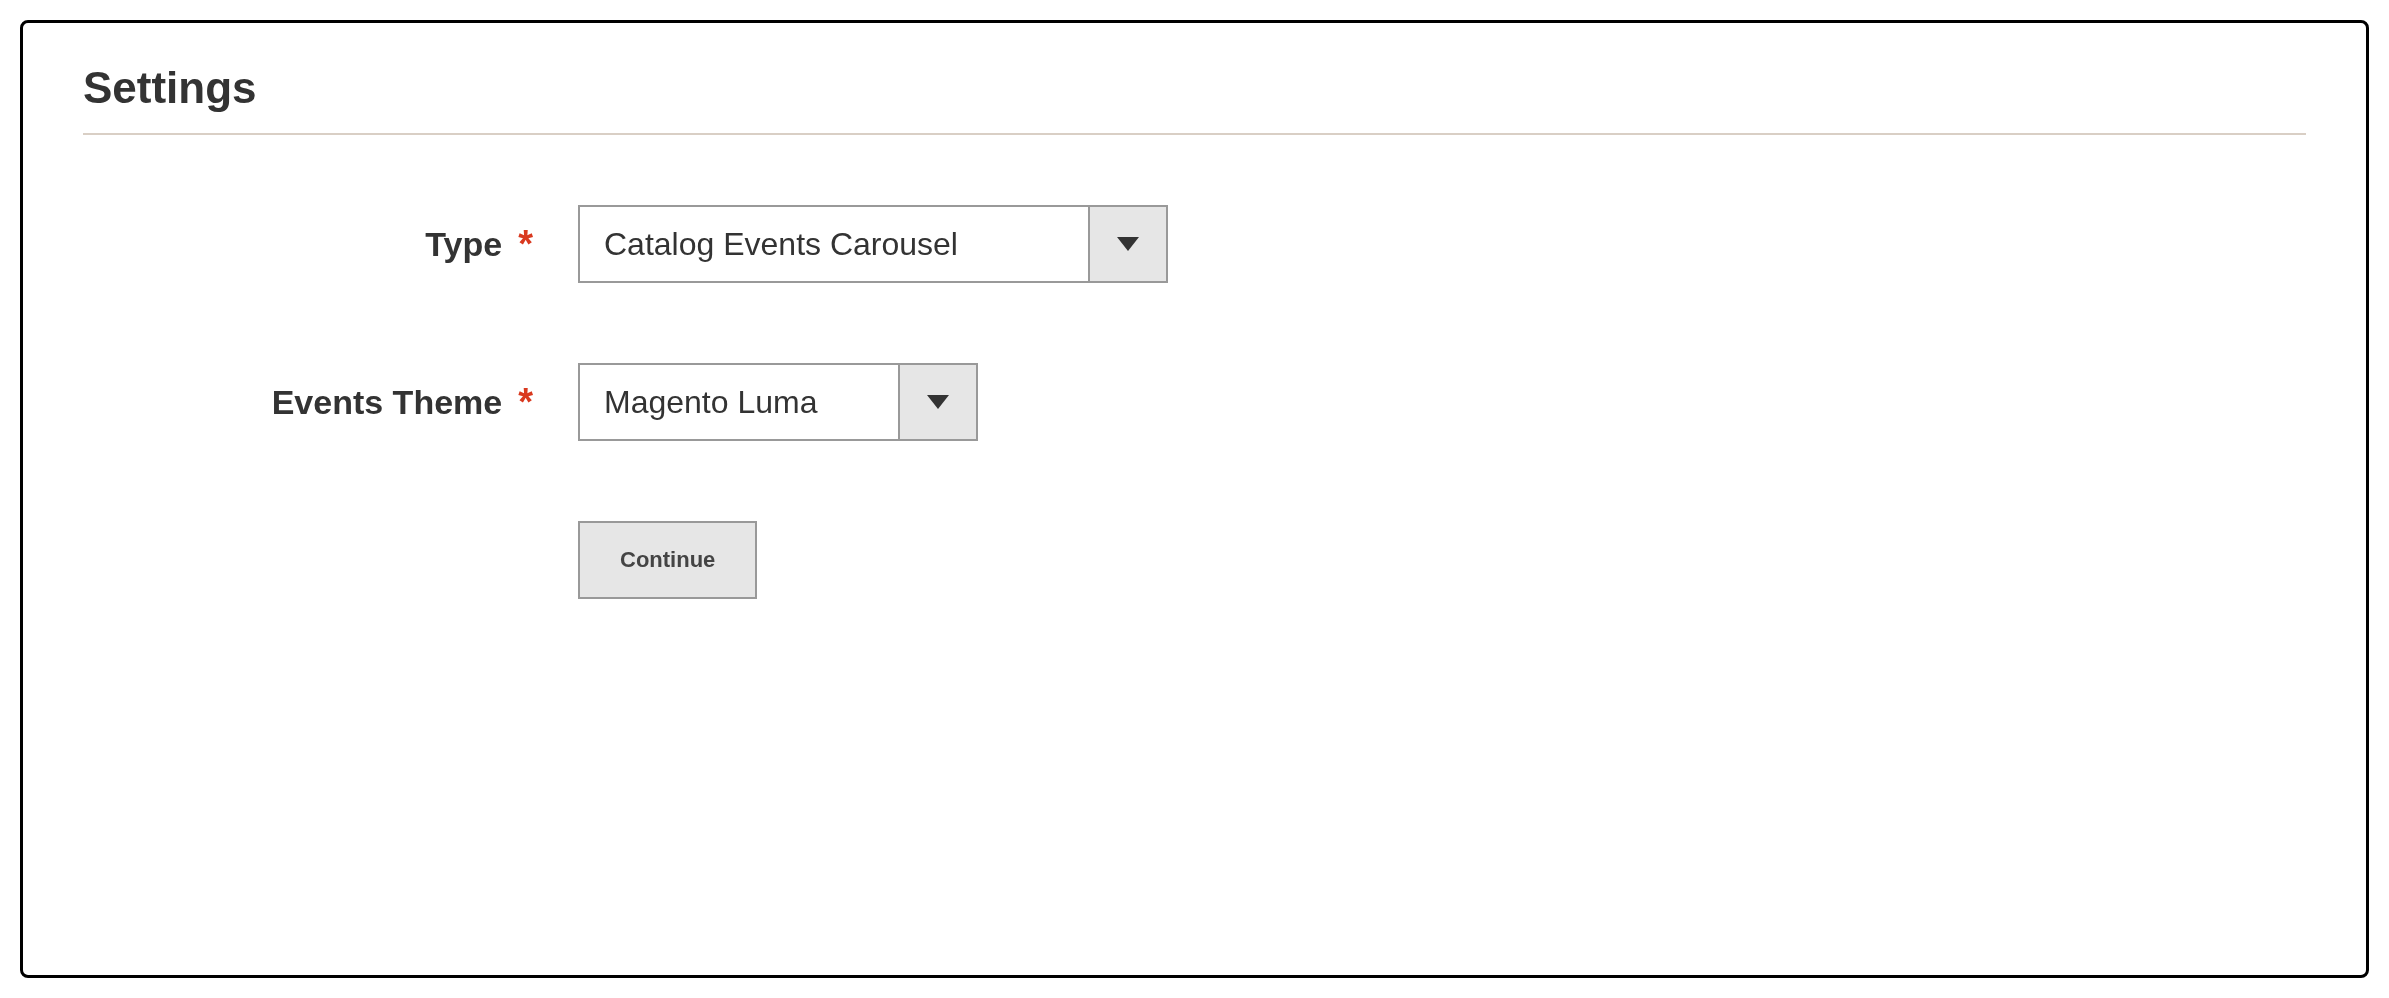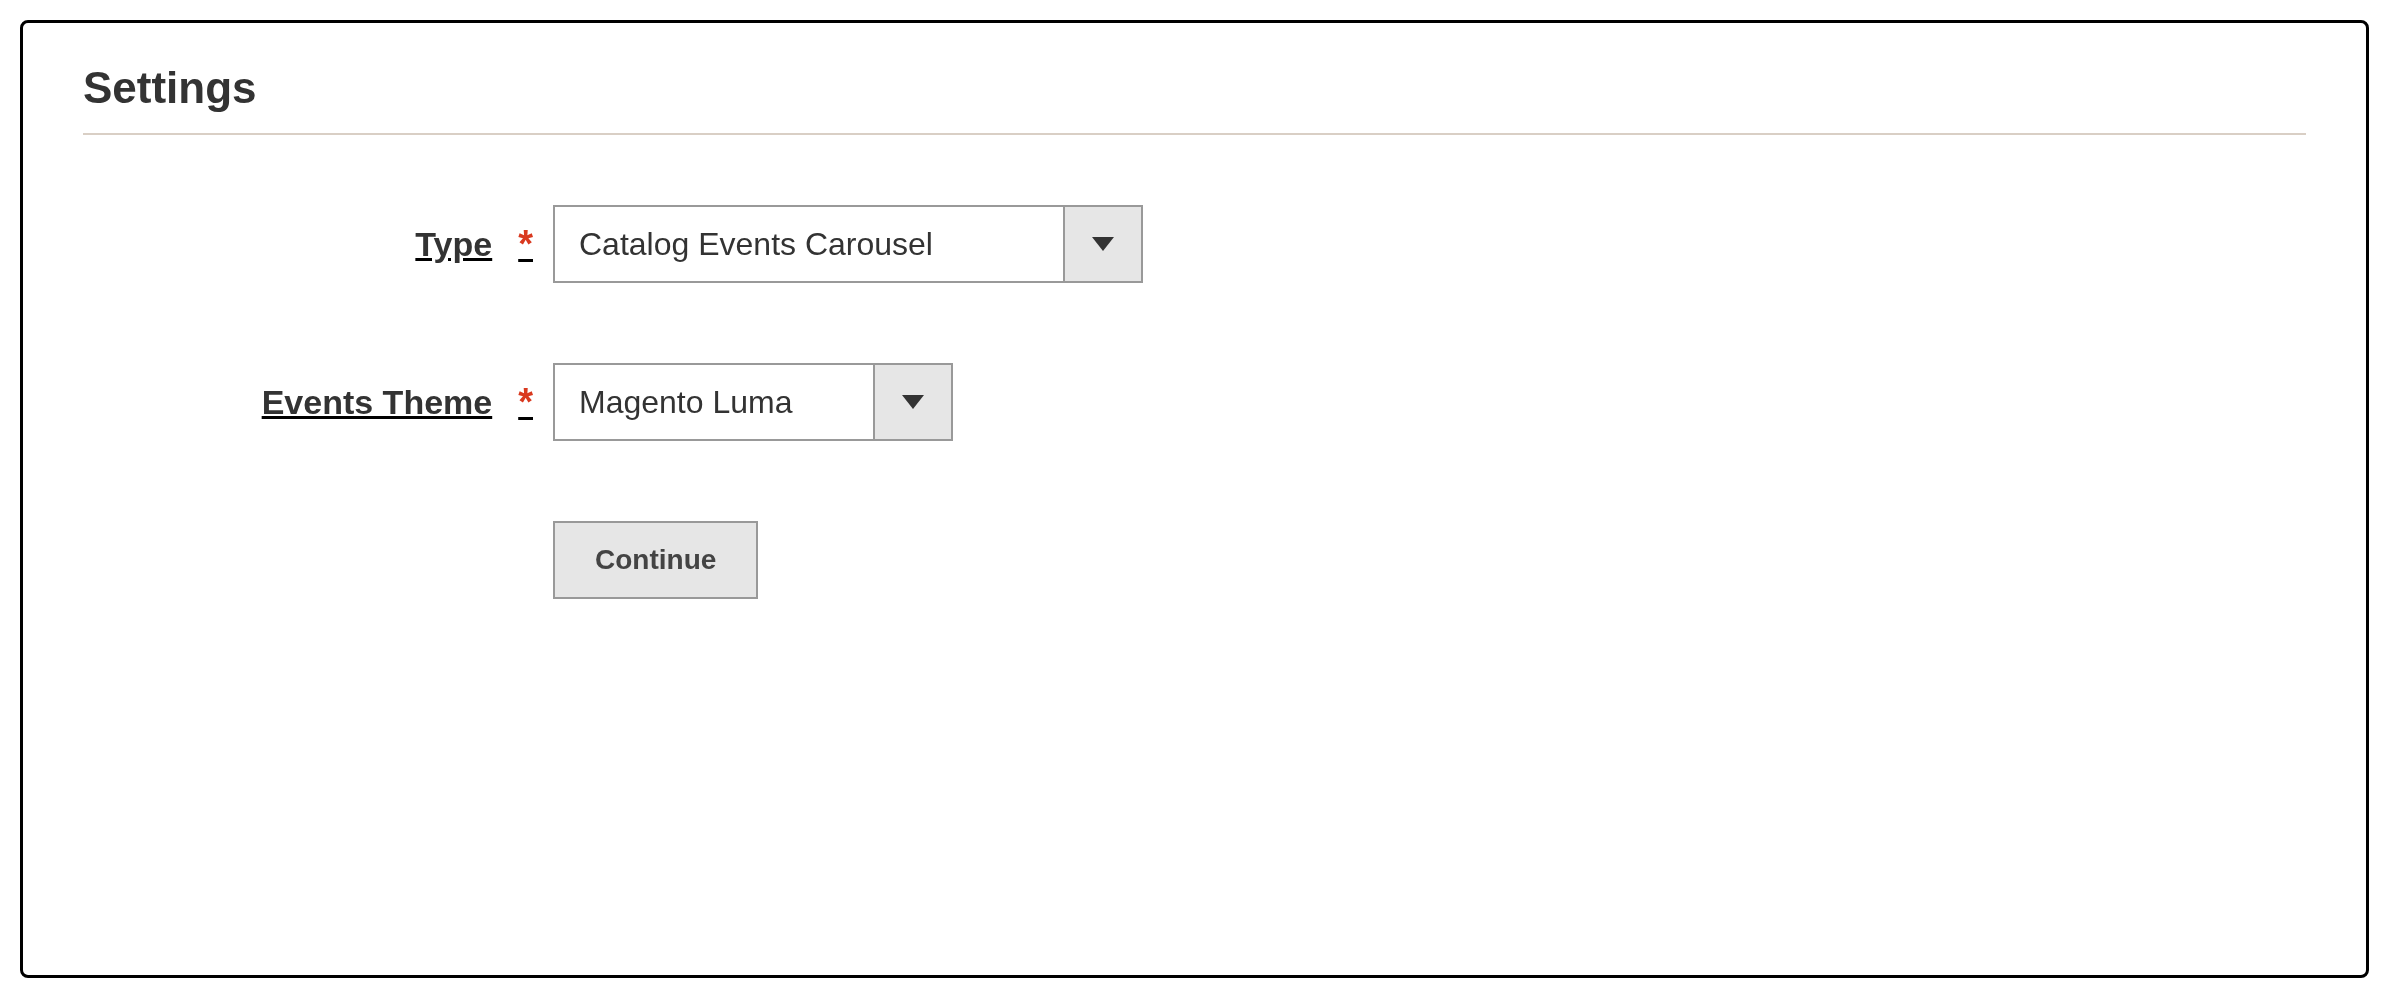--- a/index.html
+++ b/index.html
@@ -36,36 +36,36 @@
       margin-bottom: 0;
       margin-top: 30px;
     }
     .label-col {
       width: 470px;
       text-align: right;
       padding-right: 20px;
       display: flex;
       justify-content: flex-end;
       align-items: center;
-      gap: 26px;
-      text-decoration: underline;
+      gap: 16px;
     }
     .field-label {
       font-size: 34px;
       font-weight: 600;
       color: #333;
     }
     .required-mark {
       color: #d9391f;
       font-size: 38px;
       font-weight: 700;
     }
     .control-col {
       display: flex;
       align-items: center;
+      margin-left: 25px;
     }
     .select-wrap {
       display: flex;
       align-items: stretch;
       border: 2px solid #999;
       height: 78px;
       background: #fff;
     }
     .select-wrap.wide {
       width: 590px;
@@ -101,21 +101,21 @@
       border-top: 14px solid #333;
     }
     .btn {
       display: inline-flex;
       align-items: center;
       justify-content: center;
       height: 78px;
       padding: 0 40px;
       border: 2px solid #999;
       background: #e6e6e6;
-      font-size: 28px;
+      font-size: 22px;
       font-weight: 600;
       color: #444;
       cursor: pointer;
     }
   </style>
 </head>
 <body>
 
 <div class="panel">
   <h2 class="section-title">Settings</h2>

